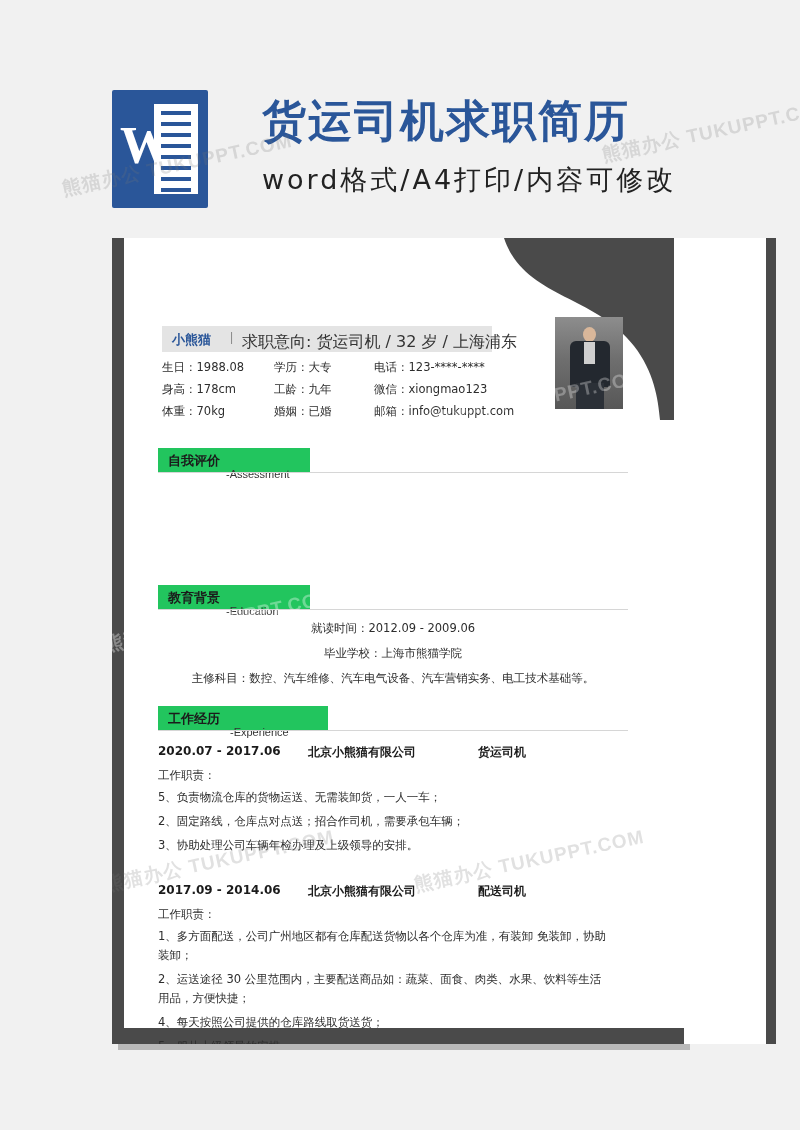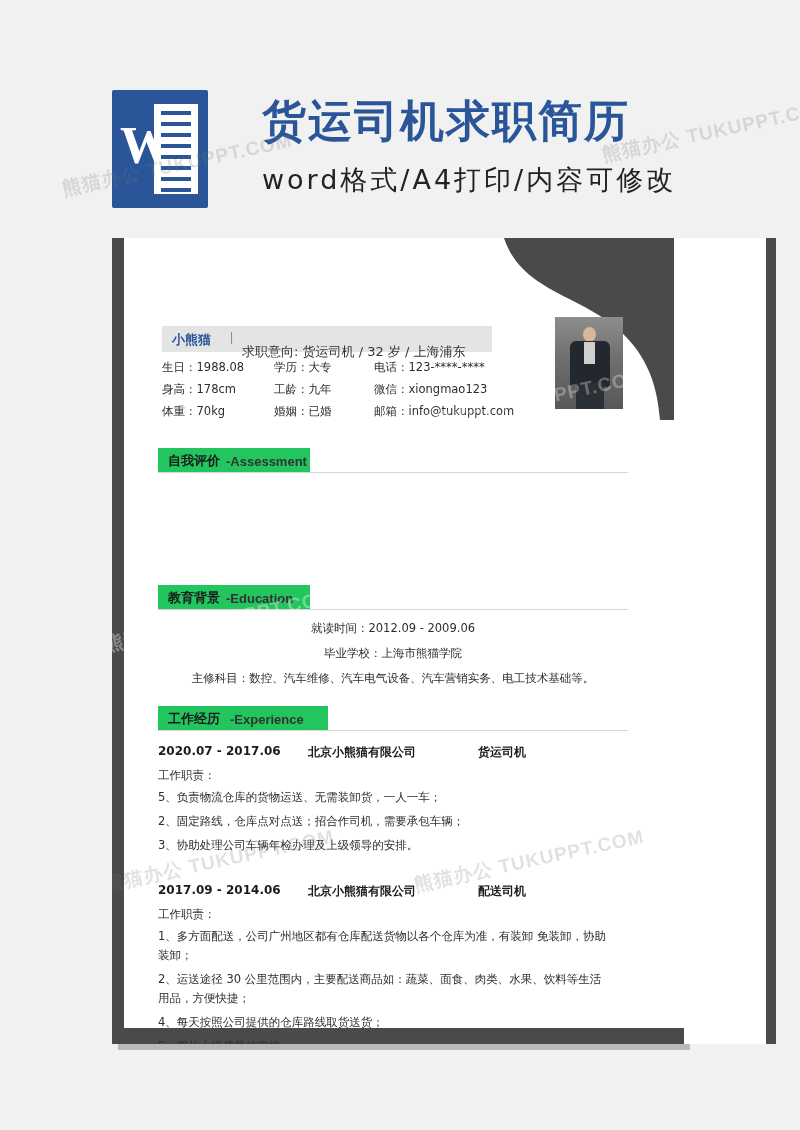--- a/index.html
+++ b/index.html
@@ -198,22 +198,22 @@
   .info-title .sep {
     position: absolute;
     left: 68px;
     top: 4px;
     font-size: 12px;
     color: #888;
   }
   .info-title .intent {
     position: absolute;
     left: 80px;
-    top: 17px;
-    font-size: 13px;
+    top: 6px;
+    font-size: 16px;
     color: #333;
     font-family: "DejaVu Sans", sans-serif;
     white-space: nowrap;
   }
 
   .info-grid {
     position: absolute;
     left: 50px;
     top: 122px;
     width: 380px;
@@ -243,23 +243,23 @@
     left: 10px;
     top: 4px;
     font-size: 13px;
     font-weight: bold;
     color: #1b1b1b;
     font-family: "DejaVu Sans", sans-serif;
   }
   .sec-head .en {
     position: absolute;
     left: 68px;
-    top: 6px;
-    font-size: 13px;
-    font-weight: bold;
+    top: 20px;
+    font-size: 11px;
+    font-weight: normal;
     color: #333;
     font-family: "Liberation Sans", sans-serif;
     white-space: nowrap;
   }
   .sec-head.wide { width: 170px; }
   .sec-head.wide .en { left: 72px; }
   .sec-rule {
     position: absolute;
     left: 0;
     top: 24px;

